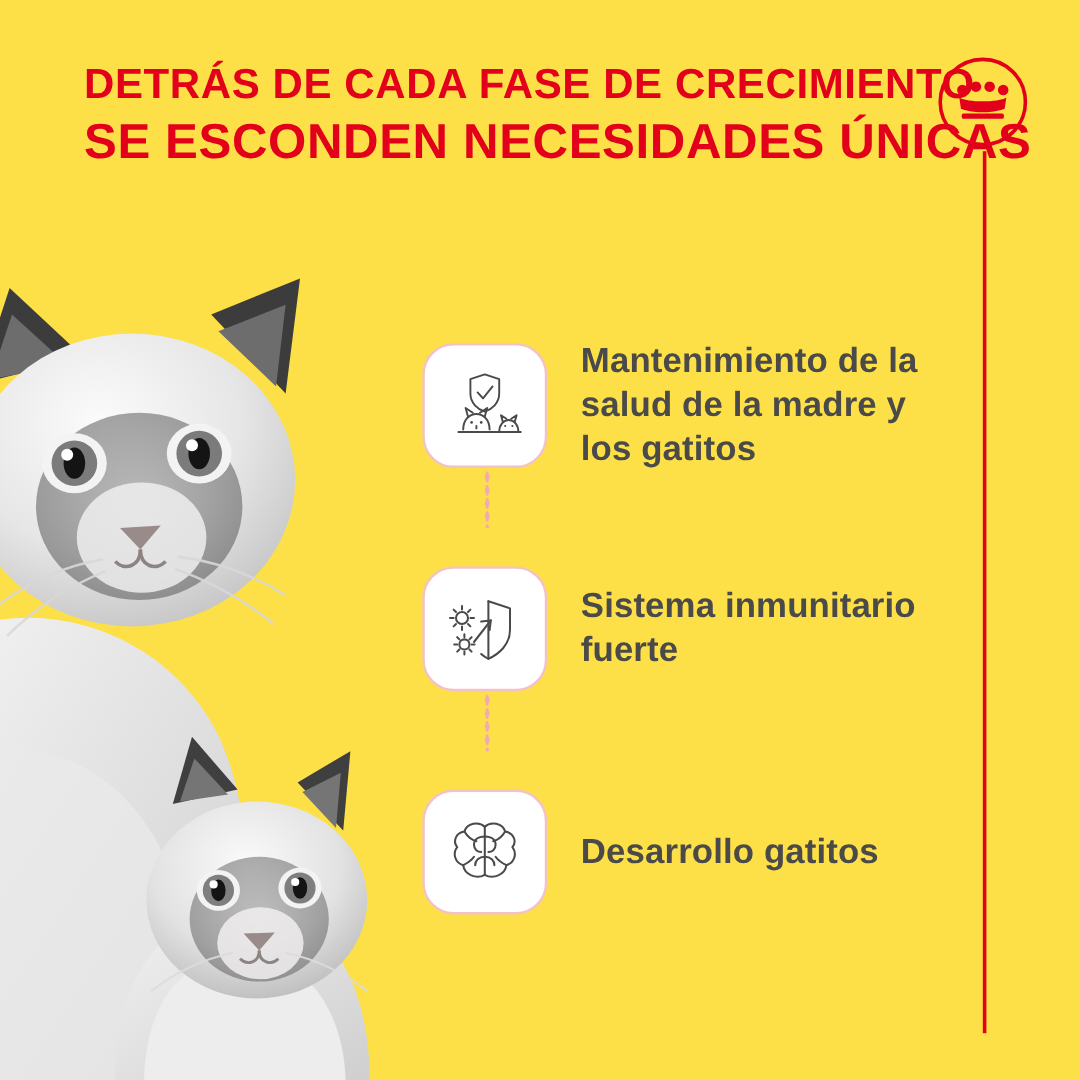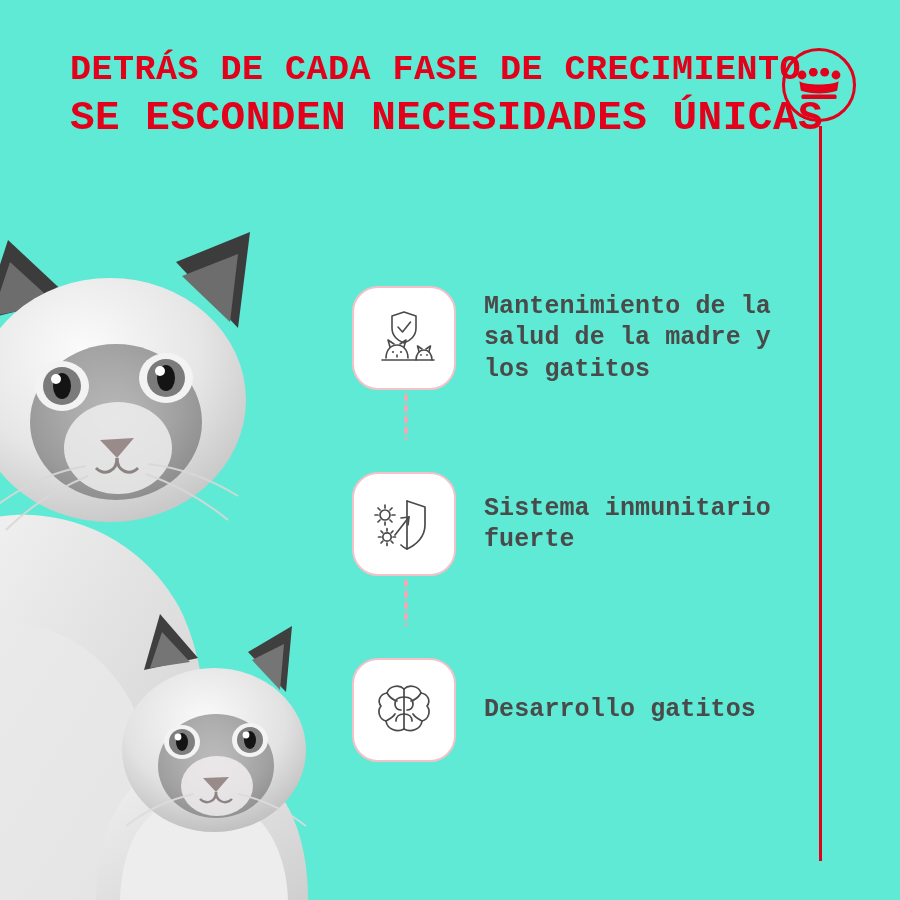--- a/index.html
+++ b/index.html
@@ -8,23 +8,22 @@
     padding: 0;
     background: #ffffff;
   }
   body {
     font-family: "Liberation Sans", sans-serif;
   }
   .canvas {
     position: relative;
     width: 900px;
     height: 900px;
-    background: #5eead4;
+    background: #fde047;
     overflow: hidden;
-    font-family: Liberation Mono, monospace;
   }
 
   
   .headline {
     position: absolute;
     left: 70px;
     top: 52px;
     width: 730px;
   }
   .headline-line {
@@ -104,21 +103,21 @@
     border-radius: 26px;
     display: flex;
     align-items: center;
     justify-content: center;
     background: #ffffff;
   }
   .badge svg { display: block; }
 
   .feature-label {
     color: #4a4a4a;
-    font-size: 25px;
+    font-size: 29px;
     font-weight: 700;
     line-height: 1.26;
     letter-spacing: 0.1px;
     max-width: 320px;
   }
 
   
   .connector {
     position: absolute;
     left: 404px;

